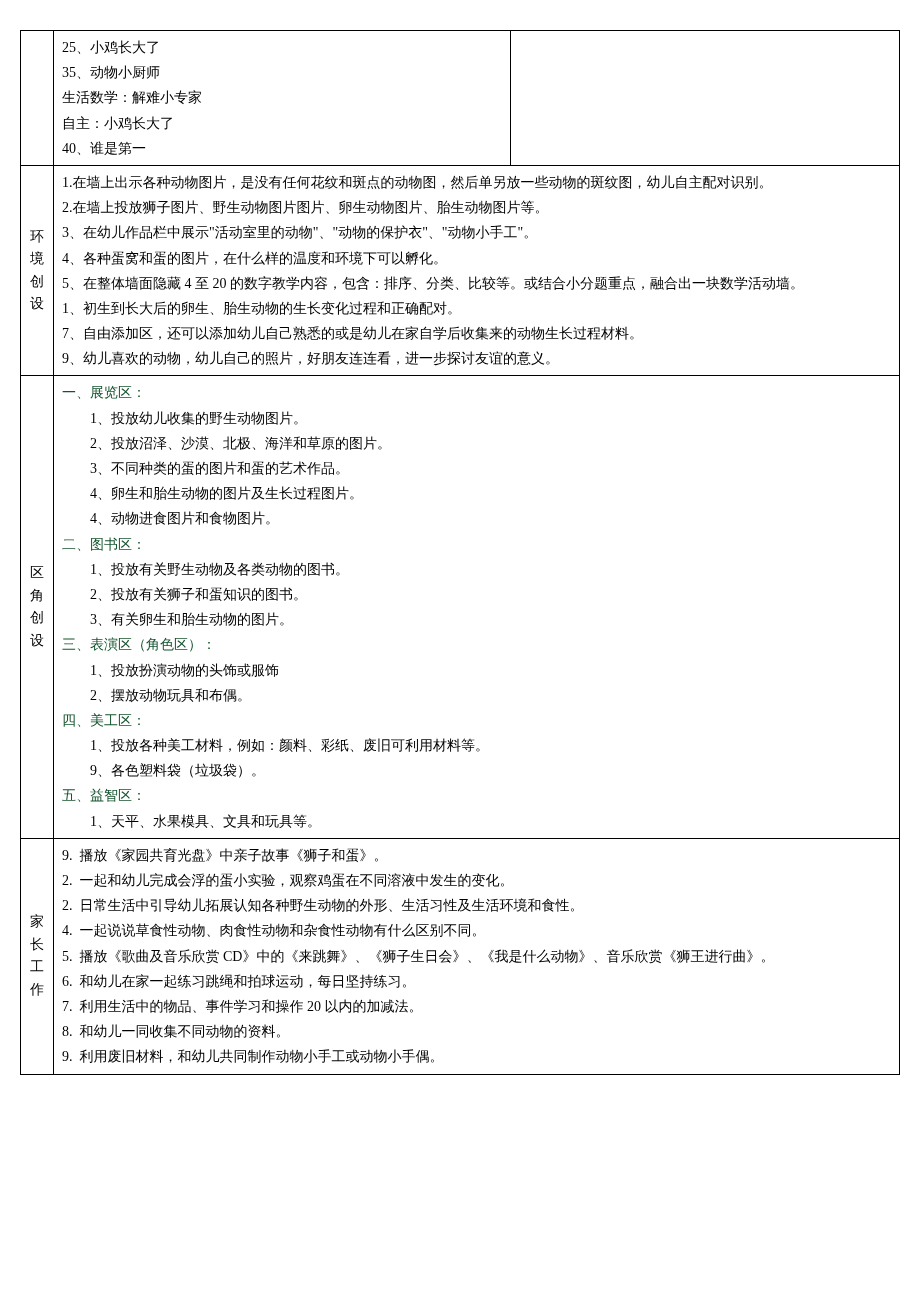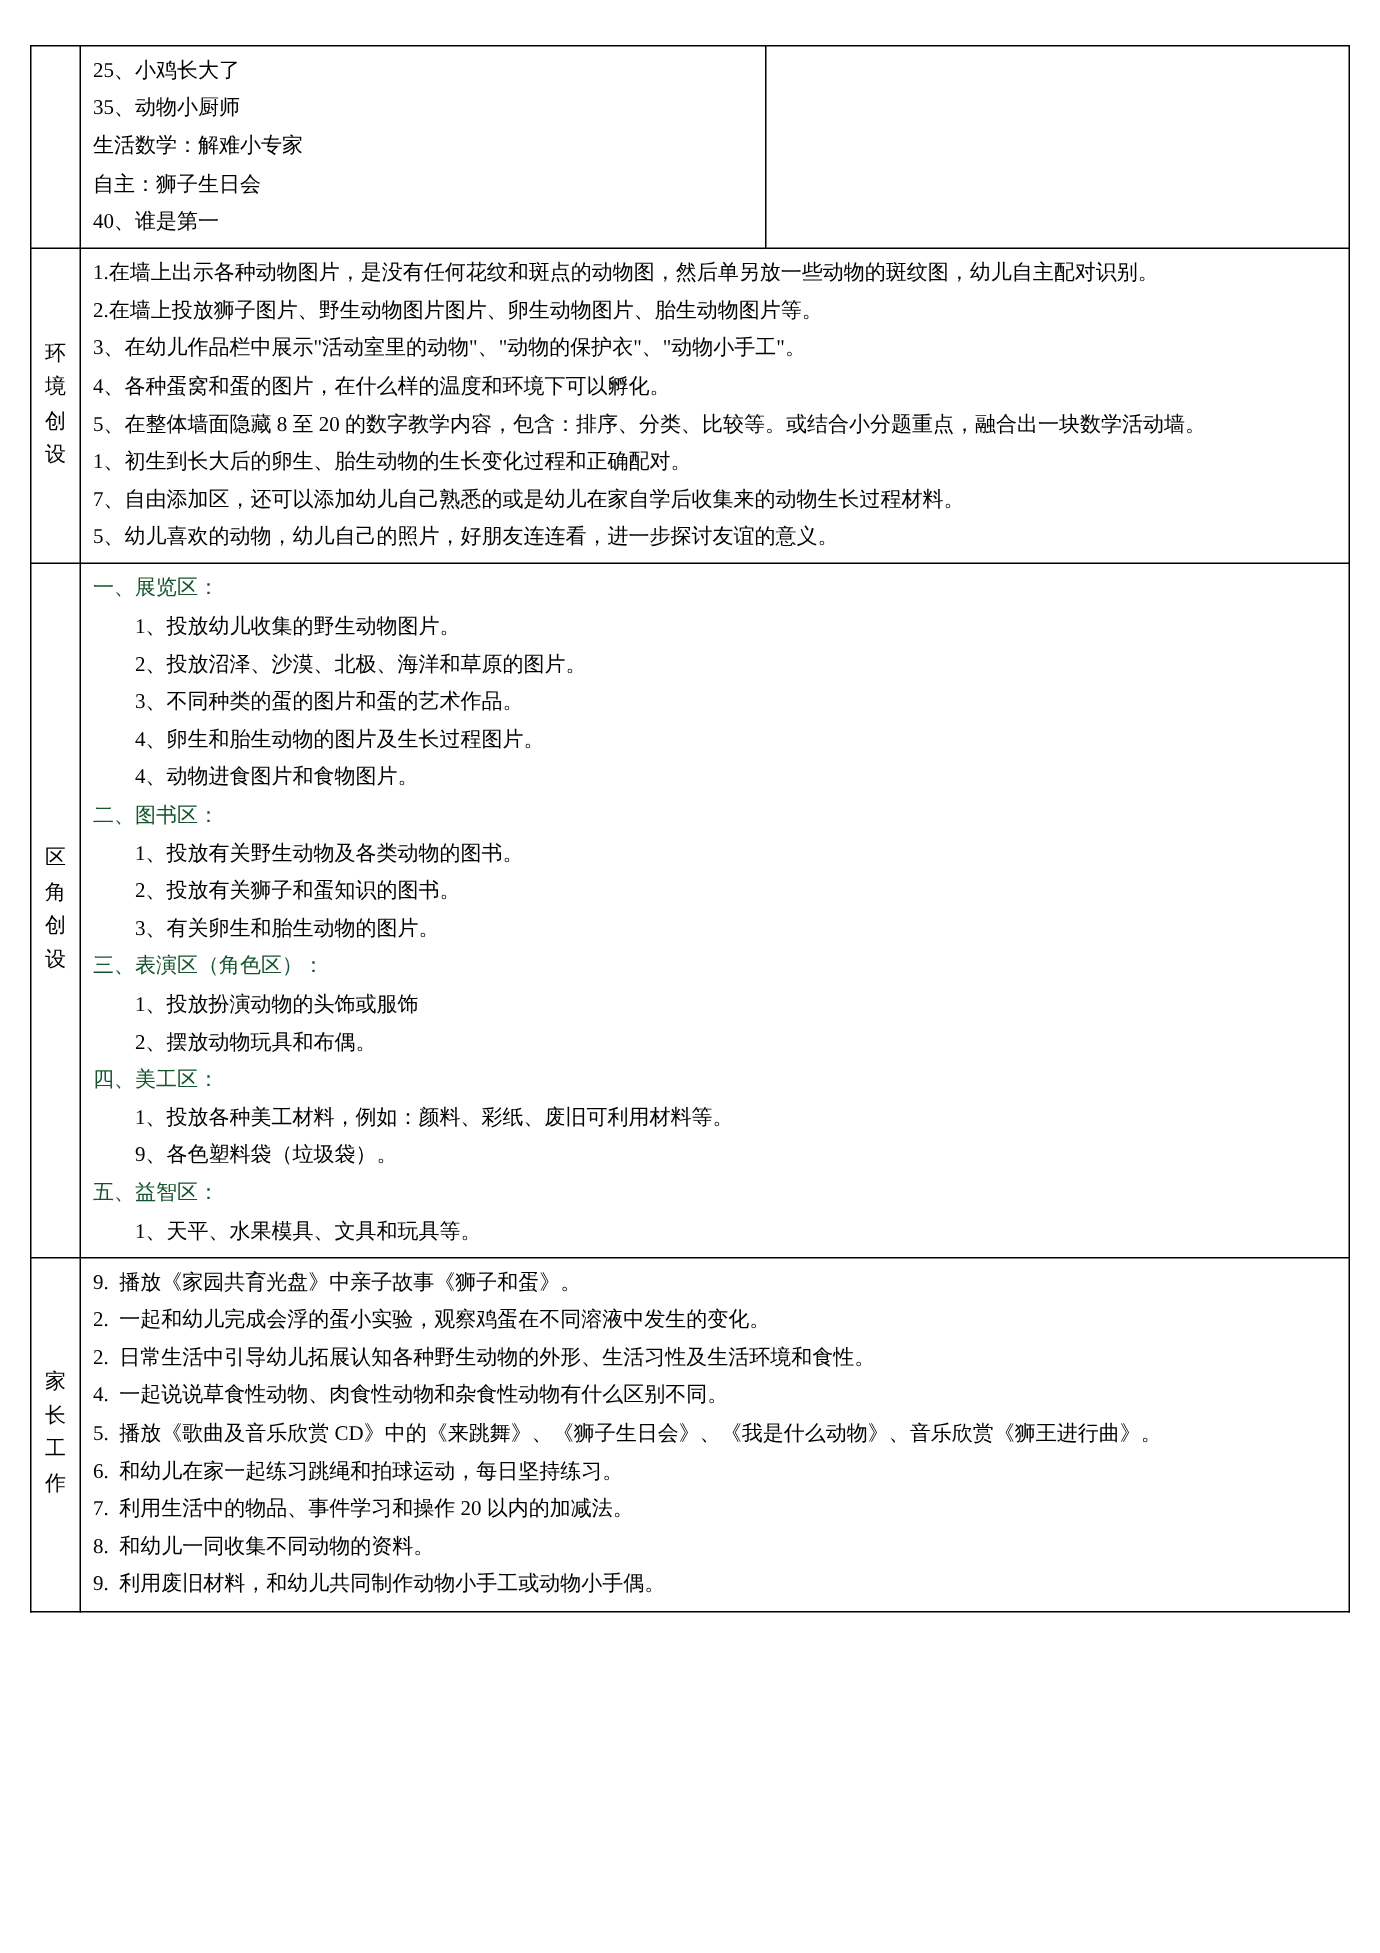--- a/index.html
+++ b/index.html
@@ -50,21 +50,21 @@
 <body>
 
 <table>
   <tbody>
       <tr>
     <td class="label-cell"></td>
     <td class="content-cell top-left">
       <p>25、小鸡长大了</p>
       <p>35、动物小厨师</p>
       <p>生活数学：解难小专家</p>
-      <p>自主：狮子生日会</p>
+      <p>自主：小鸡长大了</p>
       <p>40、谁是第一</p>
       <p></p>
       <p></p>
     </td>
     <td class="content-cell">
       <p></p>
     </td>
   </tr>
 
   <tr>
@@ -74,24 +74,24 @@
             <span>境</span>
             <span>创</span>
             <span>设</span>
           </div>
     </td>
     <td class="content-cell" colspan="2">
       <p>1.在墙上出示各种动物图片，是没有任何花纹和斑点的动物图，然后单另放一些动物的斑纹图，幼儿自主配对识别。</p>
       <p>2.在墙上投放狮子图片、野生动物图片图片、卵生动物图片、胎生动物图片等。</p>
       <p>3、在幼儿作品栏中展示"活动室里的动物"、"动物的保护衣"、"动物小手工"。</p>
       <p>4、各种蛋窝和蛋的图片，在什么样的温度和环境下可以孵化。</p>
-      <p>5、在整体墙面隐藏 8 至 20 的数字教学内容，包含：排序、分类、比较等。或结合小分题重点，融合出一块数学活动墙。</p>
+      <p>5、在整体墙面隐藏 4 至 20 的数字教学内容，包含：排序、分类、比较等。或结合小分题重点，融合出一块数学活动墙。</p>
       <p>1、初生到长大后的卵生、胎生动物的生长变化过程和正确配对。</p>
       <p>7、自由添加区，还可以添加幼儿自己熟悉的或是幼儿在家自学后收集来的动物生长过程材料。</p>
-      <p>5、幼儿喜欢的动物，幼儿自己的照片，好朋友连连看，进一步探讨友谊的意义。</p>
+      <p>9、幼儿喜欢的动物，幼儿自己的照片，好朋友连连看，进一步探讨友谊的意义。</p>
     </td>
   </tr>
 
   <tr>
     <td class="label-cell">
       <div class="label-vert" id="label-row3">
             <span>区</span>
             <span>角</span>
             <span>创</span>
             <span>设</span>

